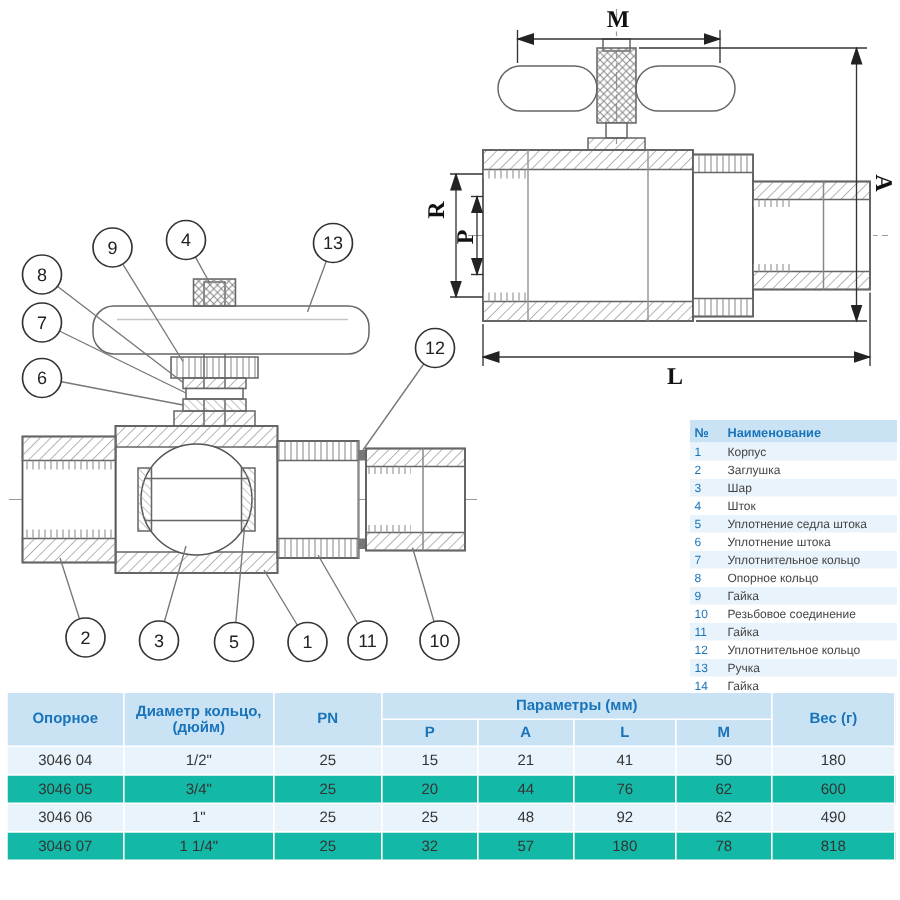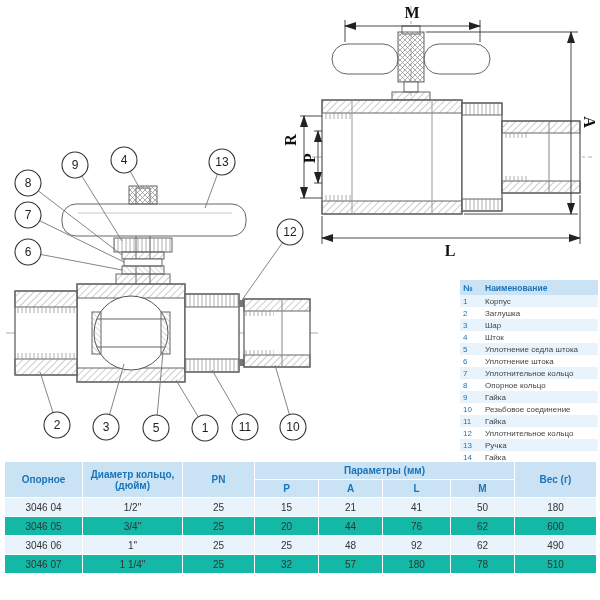--- a/index.html
+++ b/index.html
@@ -382,18 +382,18 @@
         <td>490</td>
       </tr>
       <tr>
         <td>3046 07</td>
         <td>1 1/4"</td>
         <td>25</td>
         <td>32</td>
         <td>57</td>
         <td>180</td>
         <td>78</td>
-        <td>510</td>
+        <td>818</td>
       </tr>
     </tbody>
   </table>
 
 </div>
 
 </body></html>

